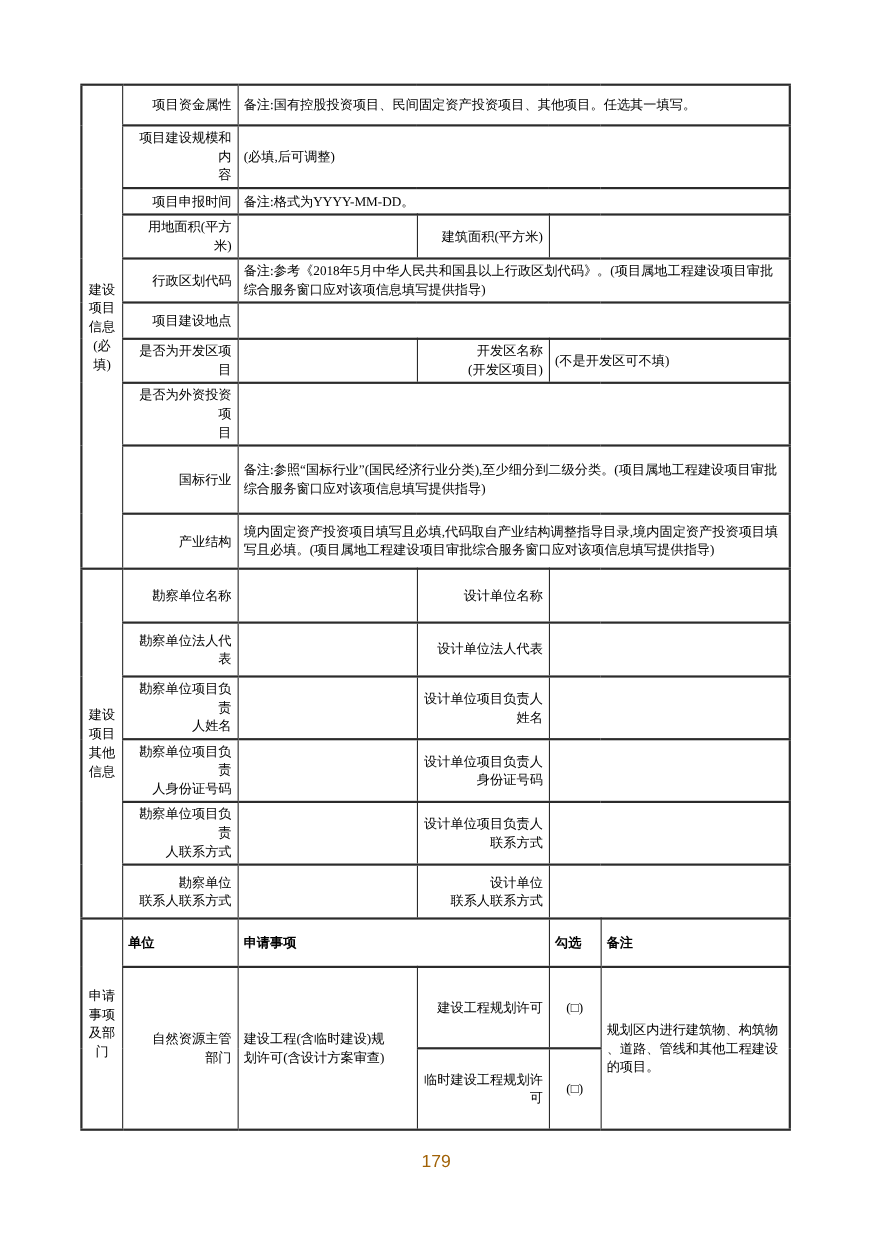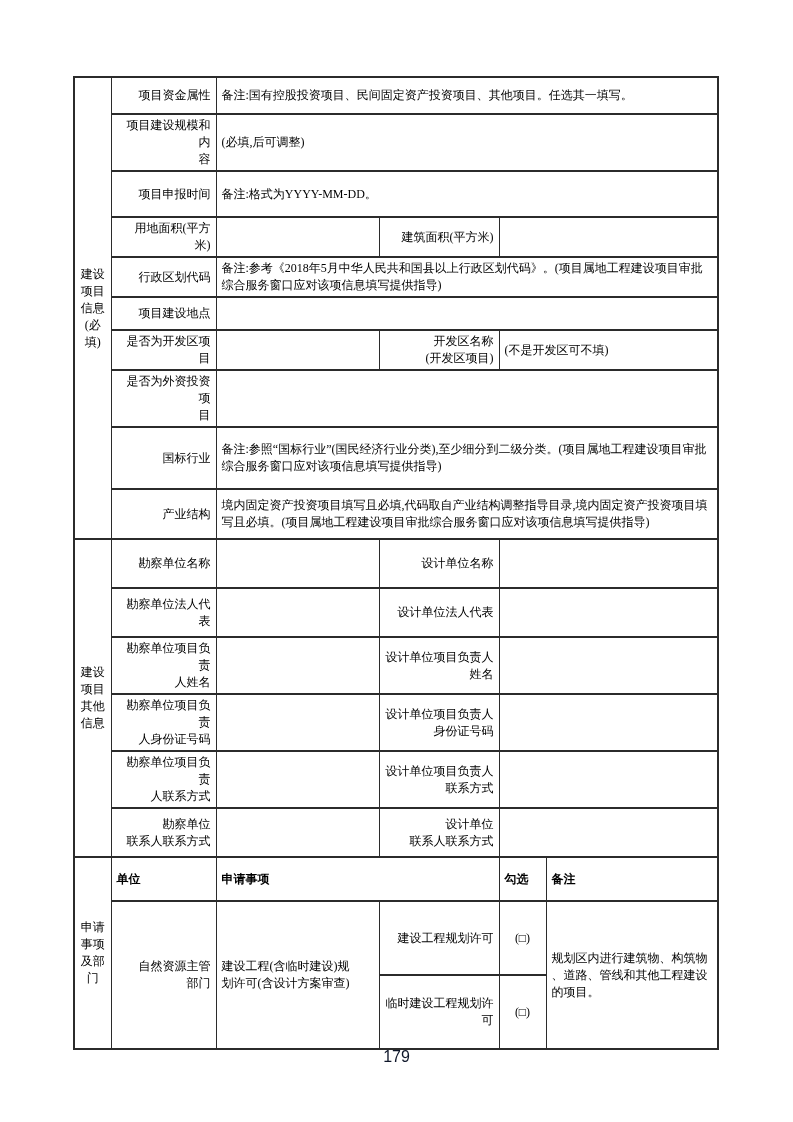--- a/index.html
+++ b/index.html
@@ -46,21 +46,21 @@
     text-align: left;
     font-weight: bold;
     font-size: 13px;
   }
   .pageno {
     position: absolute;
     left: 0; top: 1048px; width: 793px;
     text-align: center;
     font-family: "Liberation Sans", "DejaVu Sans", sans-serif;
     font-size: 16px;
-    color: #0f172a;
+    color: #a16207;
   }
 </style>
 </head>
 <body>
 
 <div class="sheet">
 
   <table class="form">
     <colgroup>
       <col style="width:37px">
@@ -75,21 +75,21 @@
       <tr style="height:37px">
         <td class="vhead" rowspan="10">建设项目信息(必填)</td>
         <td class="label">项目资金属性</td>
         <td class="value" colspan="4">备注:国有控股投资项目、民间固定资产投资项目、其他项目。任选其一填写。</td>
       </tr>
       <tr style="height:37px">
         <td class="label">项目建设规模和内
 容</td>
         <td class="value" colspan="4">(必填,后可调整)</td>
       </tr>
-      <tr style="height:46px">
+      <tr style="height:24px">
         <td class="label">项目申报时间</td>
         <td class="value" colspan="4">备注:格式为YYYY-MM-DD。</td>
       </tr>
       <tr style="height:40px">
         <td class="label">用地面积(平方
 米)</td>
         <td class="value"></td>
         <td class="label">建筑面积(平方米)</td>
         <td class="value" colspan="2"></td>
       </tr>

